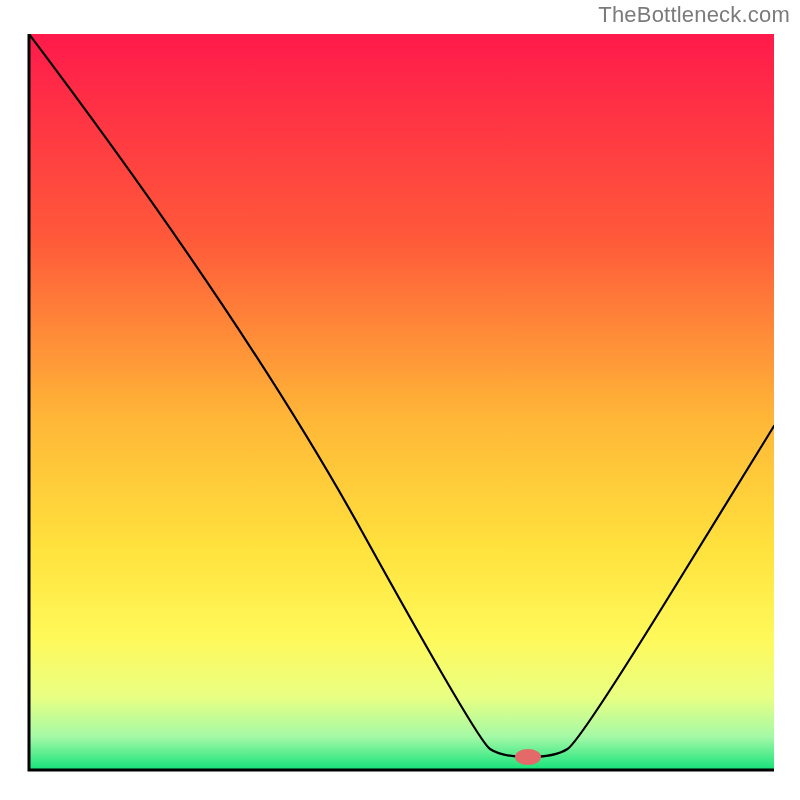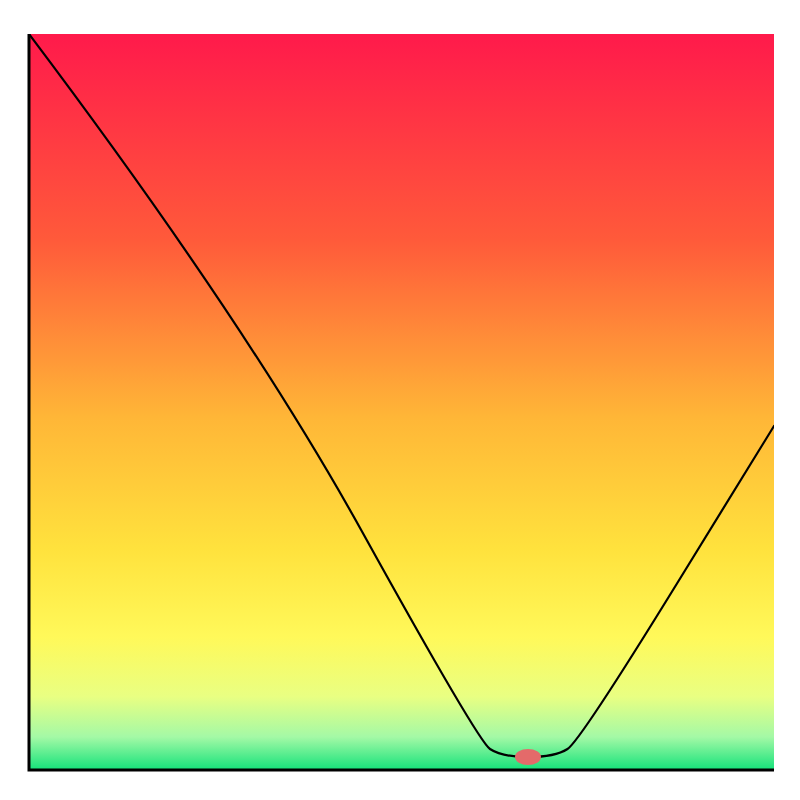--- a/index.html
+++ b/index.html
@@ -26,20 +26,21 @@
     z-index: 10;
   }
   svg {
     display: block;
   }
 </style>
 </head>
 <body>
 
 <div class="canvas">
+  <div class="watermark">TheBottleneck.com</div>
   <svg id="chart-svg" width="800" height="800" viewBox="0 0 800 800">
     <defs>
       <linearGradient id="bg-grad" x1="0" y1="0" x2="0" y2="1">
           <stop offset="0.00%" stop-color="#ff1a4b"></stop>
           <stop offset="28.00%" stop-color="#ff5a3a"></stop>
           <stop offset="52.00%" stop-color="#ffb637"></stop>
           <stop offset="70.00%" stop-color="#ffe23d"></stop>
           <stop offset="82.00%" stop-color="#fff95a"></stop>
           <stop offset="90.00%" stop-color="#e9ff82"></stop>
           <stop offset="95.50%" stop-color="#a4f9a6"></stop>

